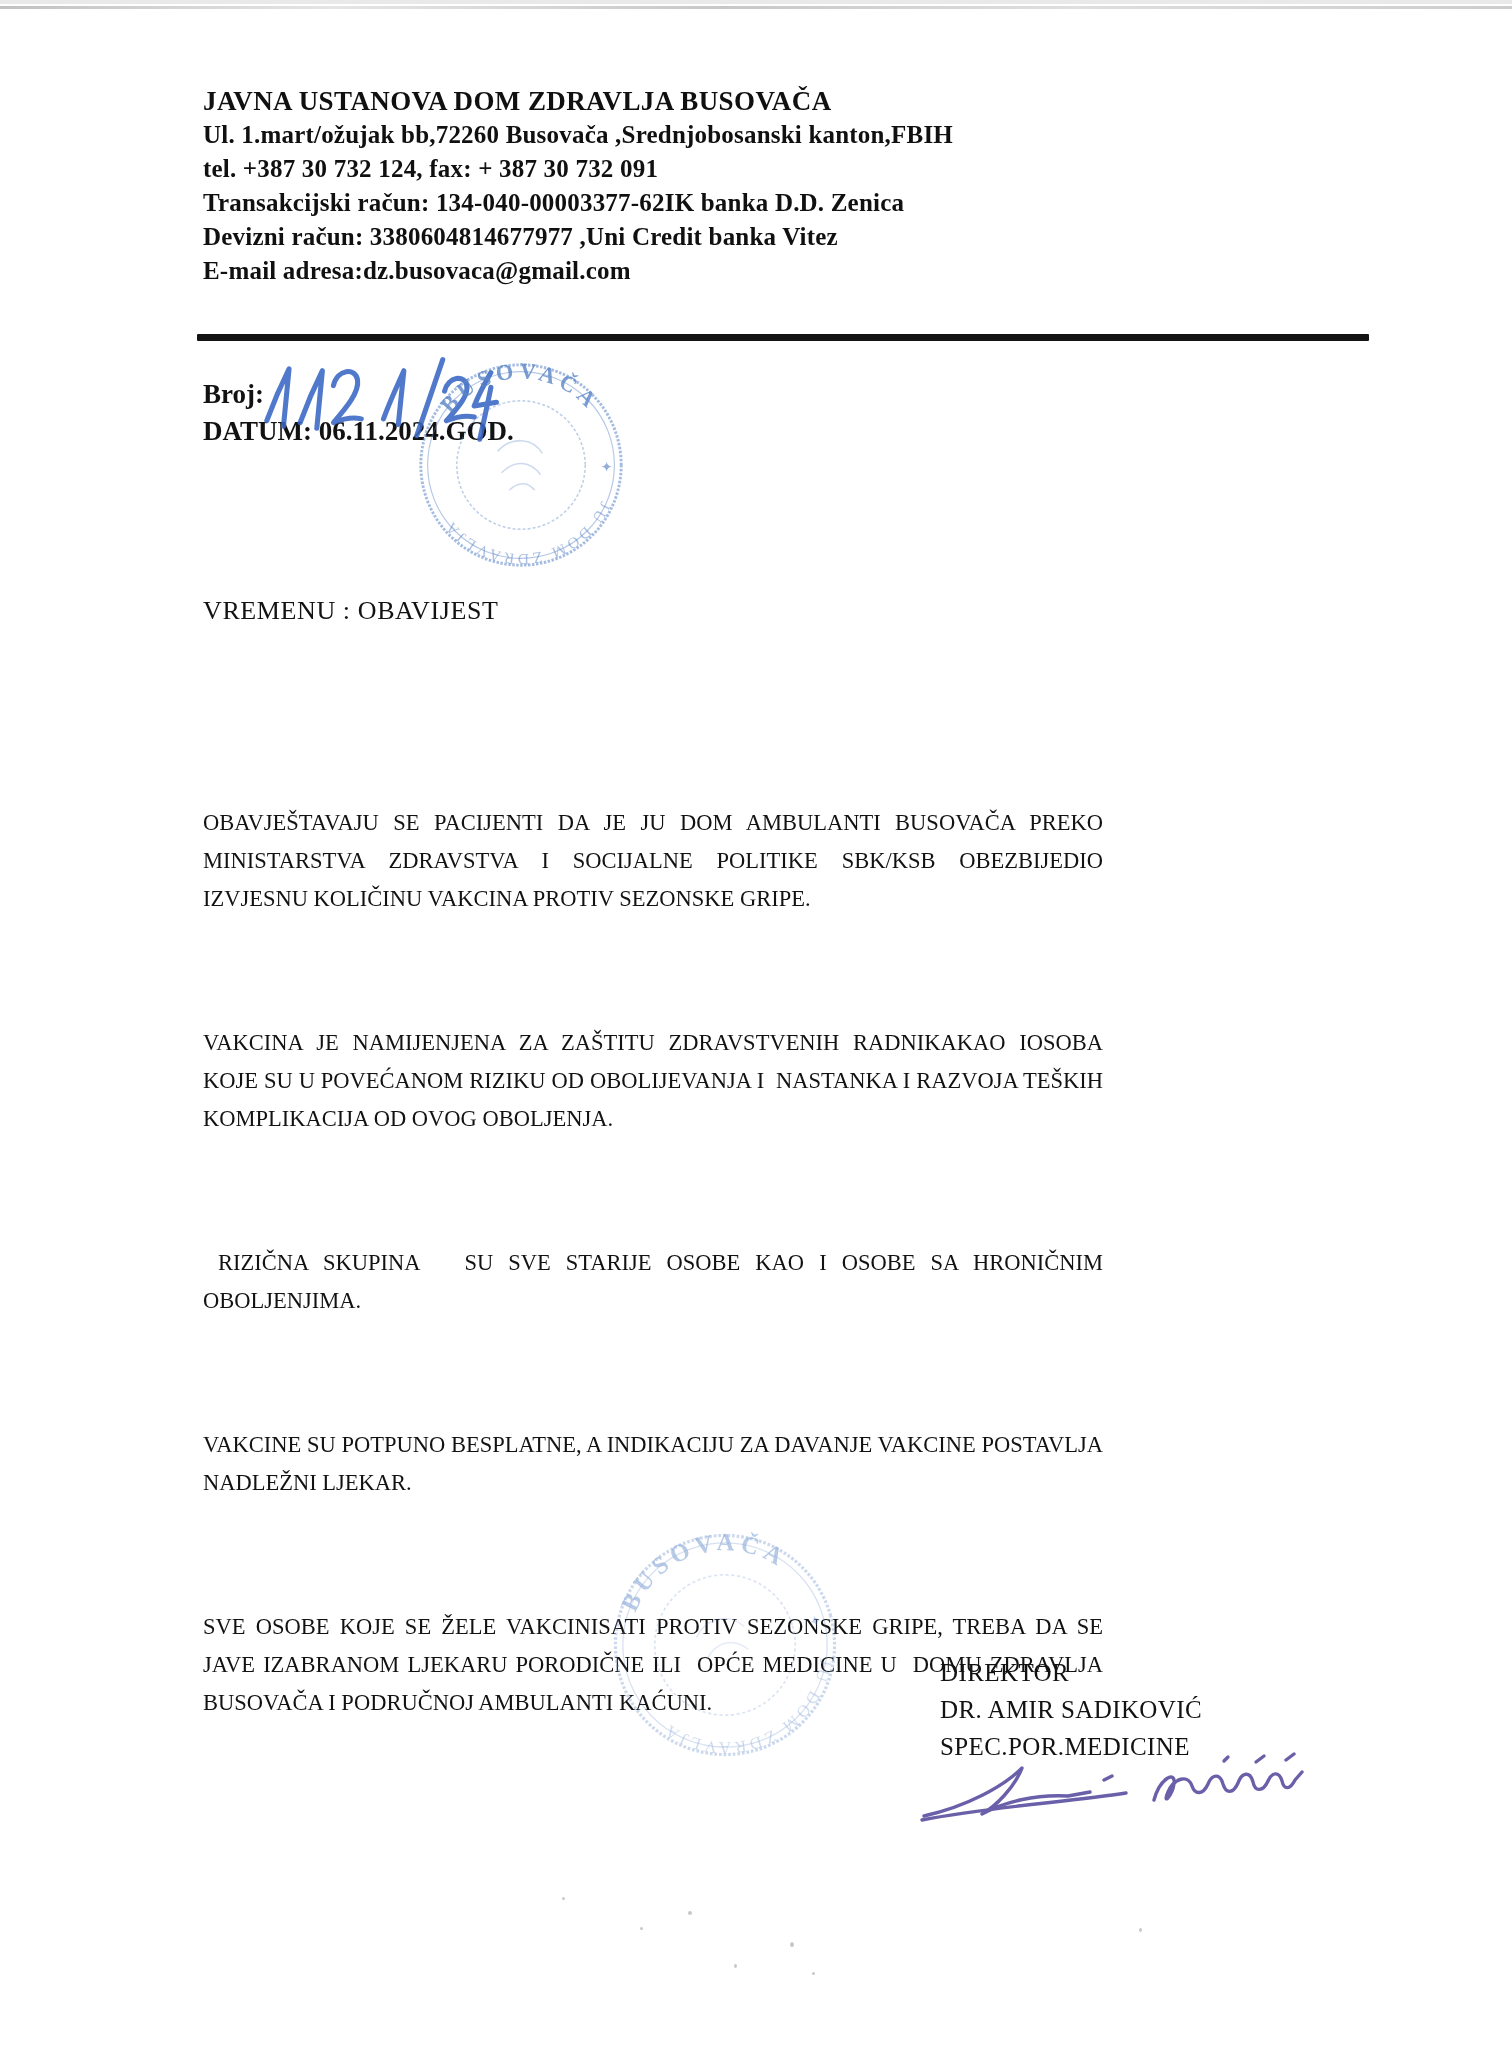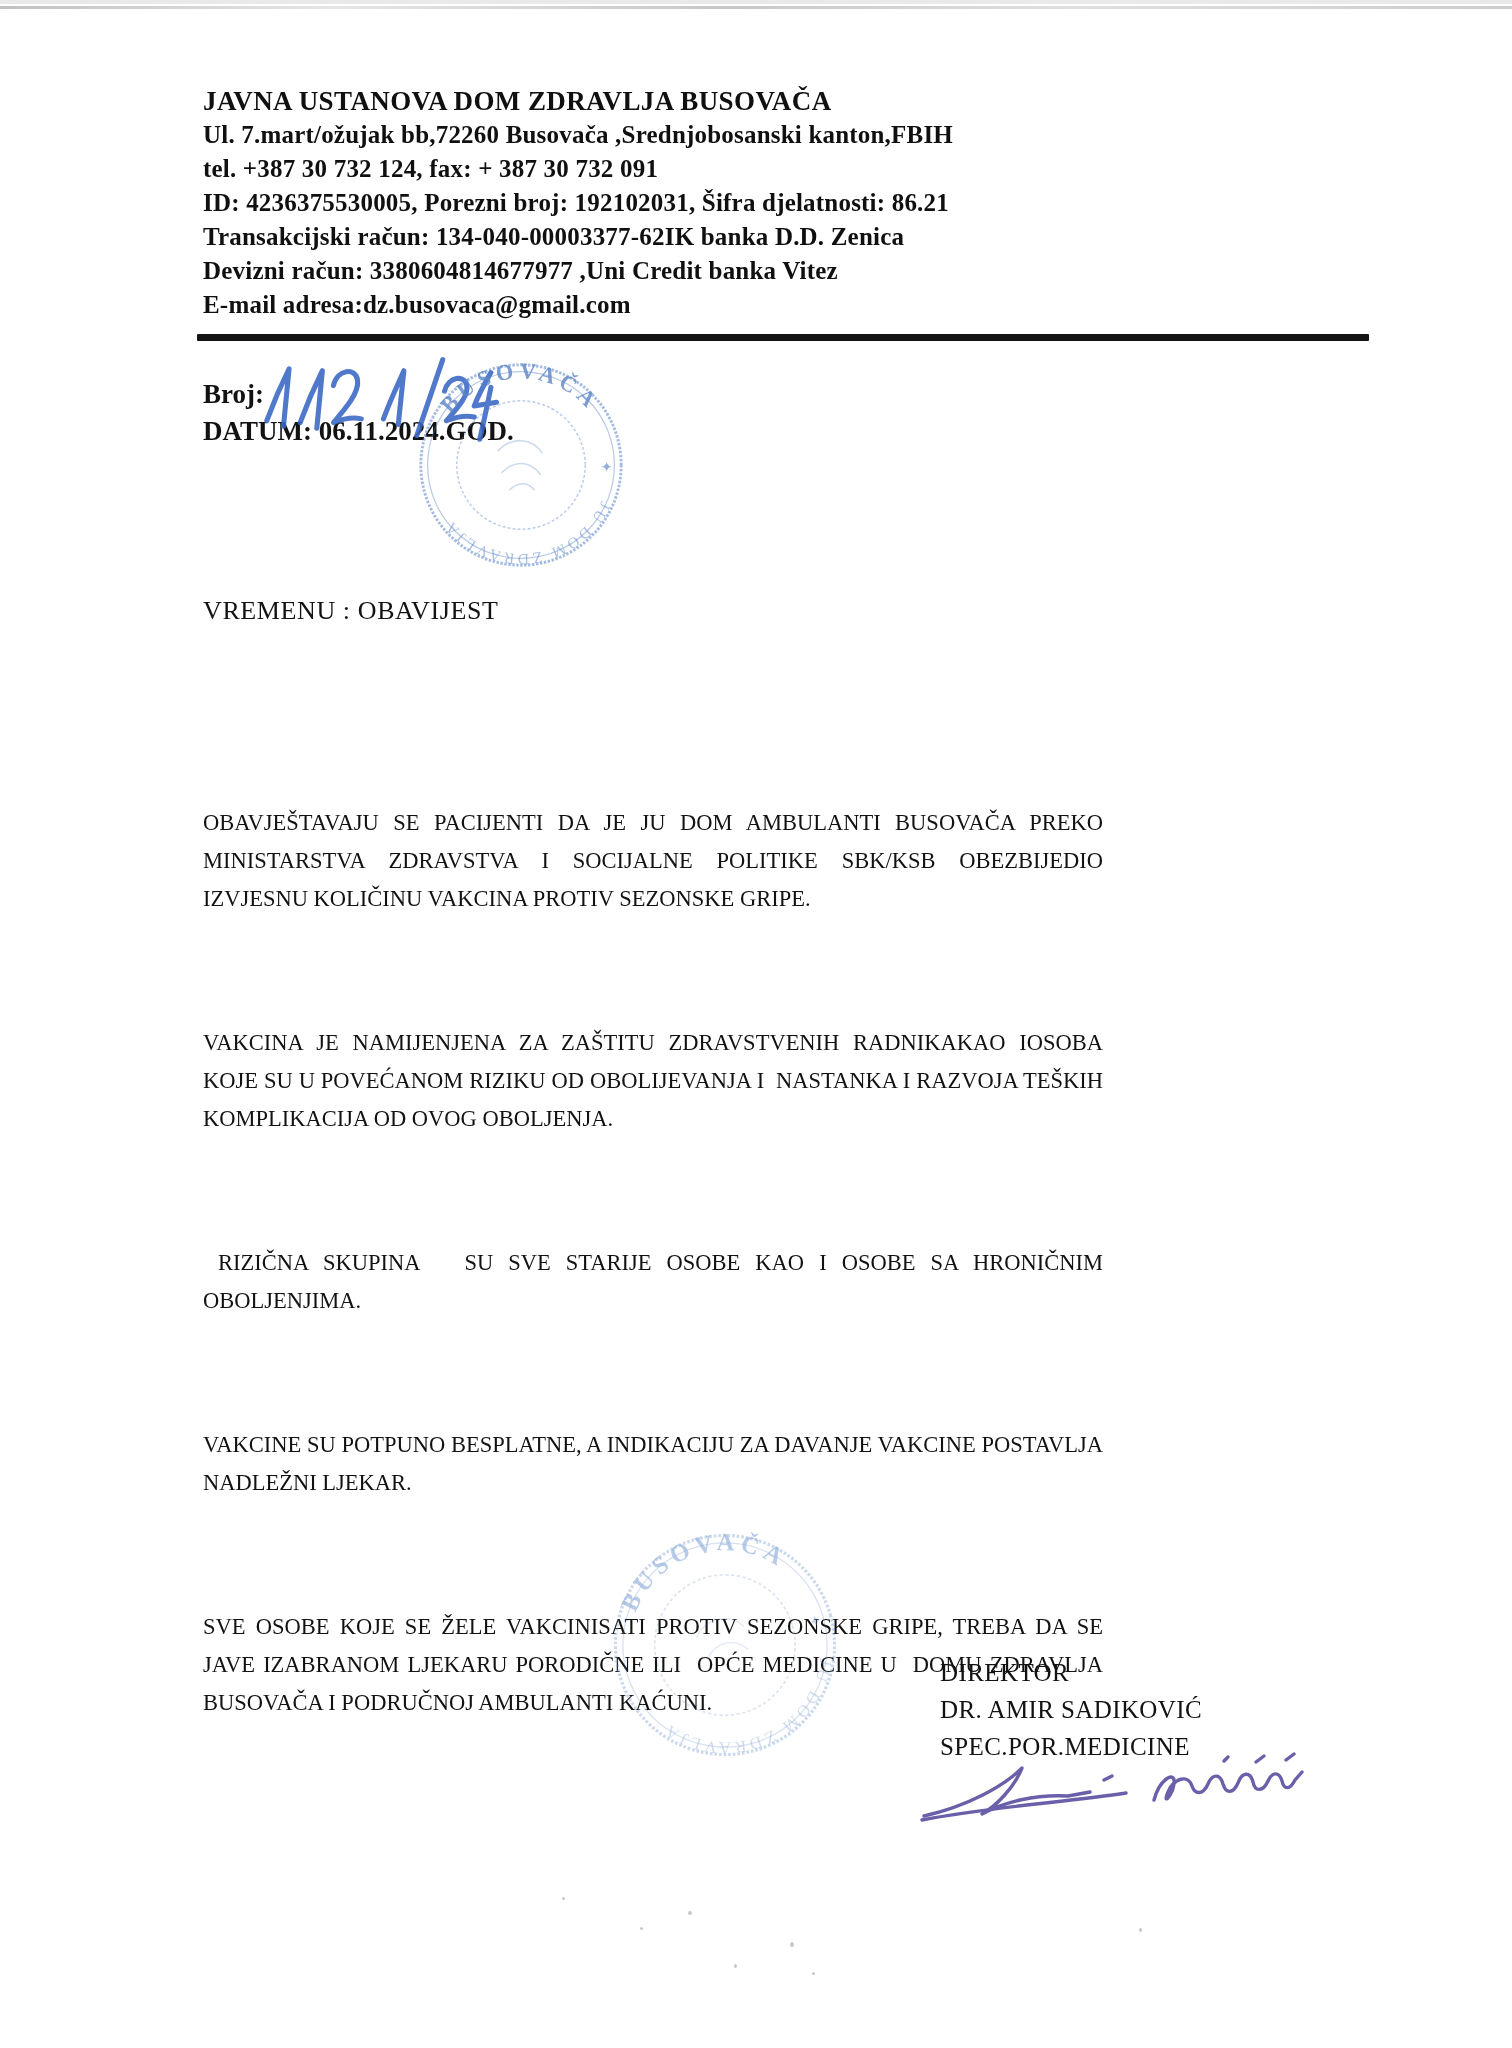--- a/index.html
+++ b/index.html
@@ -55,23 +55,22 @@
 </style>
 </head>
 <body>
 
 <div class="page">
 
   <div class="top-artifact"></div>
 
   <div class="letterhead">
     <div class="org">JAVNA USTANOVA  DOM ZDRAVLJA BUSOVAČA</div>
-    <div>Ul. 7.mart/ožujak  bb,72260 Busovača ,Srednjobosanski kanton,FBIH</div>
+    <div>Ul. 1.mart/ožujak  bb,72260 Busovača ,Srednjobosanski kanton,FBIH</div>
     <div>tel. +387 30 732 124, fax: + 387 30 732 091</div>
-    <div>ID: 4236375530005, Porezni broj: 192102031, Šifra djelatnosti: 86.21</div>
     <div>Transakcijski račun: 134-040-00003377-62IK banka D.D. Zenica</div>
     <div>Devizni račun: 3380604814677977 ,Uni Credit  banka Vitez</div>
     <div>E-mail adresa:dz.busovaca@gmail.com</div>
   </div>
 
   <div class="rule"></div>
 
   <div class="ref-block">
     <div class="ref-row">Broj:</div>
     <div class="ref-row">DATUM: 06.11.2024.GOD.</div>

